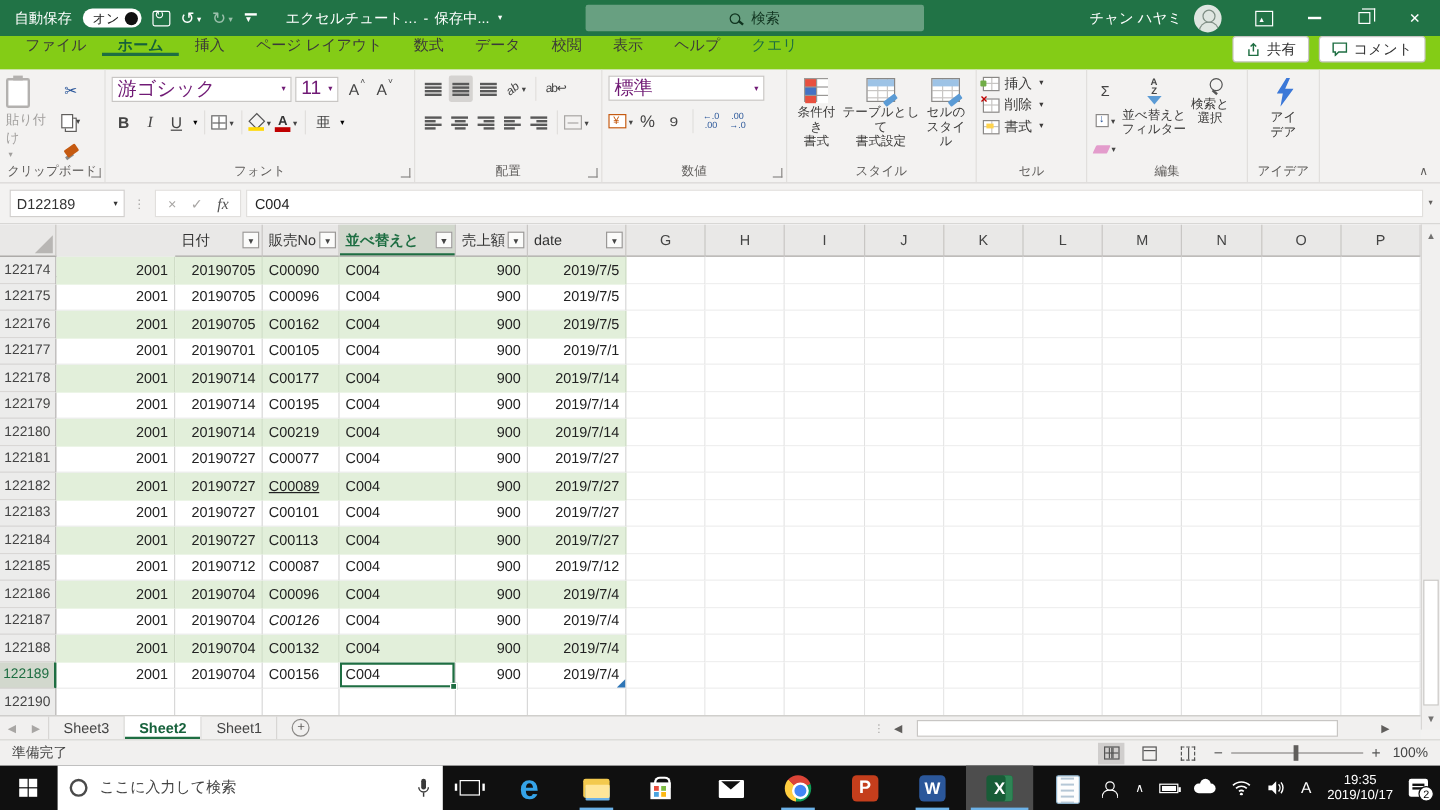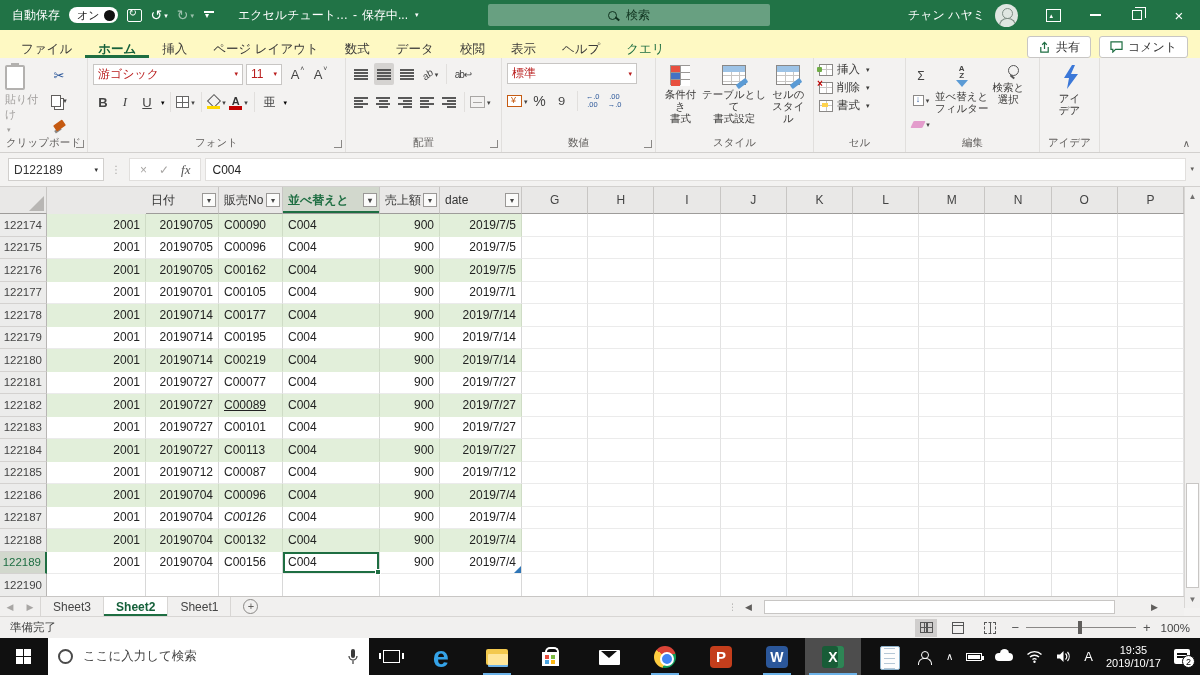--- a/index.html
+++ b/index.html
@@ -29,21 +29,21 @@
 .avatar::after{content:"";position:absolute;left:4px;top:14px;width:15px;height:9px;border-radius:8px 8px 0 0;border:1.5px solid #7e8d84;border-bottom:none}
 .caption{width:42px;height:100%;display:flex;align-items:center;justify-content:center}
 .ribopt{width:15px;height:13px;border:1px solid #fff;position:relative}
 .ribopt::after{content:"▴";position:absolute;font-size:7px;left:3px;top:2px}
 .minig{width:11px;height:1.5px;background:#fff}
 .restoreic{width:10px;height:10px;border:1px solid #fff;position:relative}
 .restoreic::before{content:"";position:absolute;left:2px;top:-4px;width:10px;height:10px;border:1px solid #fff;border-left:none;border-bottom:none}
 .closex{font-size:15px}
 
 
-.tabs{position:absolute;top:30px;left:0;right:0;height:28px;background:#fef9c3;display:flex;align-items:flex-end;padding-left:8px}
+.tabs{position:absolute;top:30px;left:0;right:0;height:28px;background:#84cc16;display:flex;align-items:flex-start;padding-left:8px}
 .tab{padding:0 13px;font-size:12.5px;color:#3b3a39;display:flex;align-items:center;white-space:nowrap}
 .tab.active{color:#16613b;font-weight:bold;box-shadow:inset 0 -3px 0 #1e6e42}
 .tab.ctx{color:#1e6e42}
 .tab-actions{margin-left:auto;display:flex;align-items:center;gap:8px;padding-right:12px}
 .chip{display:flex;align-items:center;gap:5px;background:#fff;border:1px solid #c8c6c4;border-radius:3px;height:22px;padding:0 10px;font-size:12px;color:#333;white-space:nowrap}
 
 
 .ribbon{position:absolute;top:58px;left:0;right:0;height:95px;background:#f3f2f1;border-bottom:1px solid #d2d0ce;display:flex;overflow:hidden}
 .grp{position:relative;height:100%;border-right:1px solid #e1dfdd;padding:5px 5px 16px;flex-shrink:0}
 .grp-label{position:absolute;bottom:2px;left:0;right:0;text-align:center;font-size:10.5px;color:#605e5c;white-space:nowrap}
@@ -56,21 +56,21 @@
 .clipic{width:20px;height:25px;border:2px solid #b3b1af;border-radius:2px;position:relative;background:#fff}
 .clipic::before{content:"";position:absolute;left:4px;top:-4px;width:8px;height:4px;background:#b3b1af}
 .minicol{display:flex;flex-direction:column;justify-content:flex-start;gap:3px;padding-top:2px}
 .cutic{font-size:13px;color:#2b579a}
 .copyic{width:10px;height:12px;border:1px solid #605e5c;background:#fff;box-shadow:3px 3px 0 -1px #fff,3px 3px 0 0 #605e5c}
 .fpic{width:11px;height:7px;background:#c55a11;transform:rotate(-35deg);border-radius:1px;box-shadow:-4px 3px 0 -2px #8a8886}
 
 .g-font{width:258px}
 .row1{display:flex;align-items:center;gap:3px}
 .row2{display:flex;align-items:center;gap:2px;margin-top:6px}
-.selbox{background:#fff;border:1px solid #c8c6c4;height:21px;display:flex;align-items:center;font-size:12px;color:#b91c1c;padding:0 4px;justify-content:space-between}
+.selbox{background:#fff;border:1px solid #c8c6c4;height:21px;display:flex;align-items:center;font-size:16px;color:#701a75;padding:0 4px;justify-content:space-between}
 .fontname{width:150px}
 .fontsize{width:36px}
 .bB::after{content:"B";font-weight:bold}
 .bI::after{content:"I";font-style:italic;font-family:"Liberation Serif",serif}
 .bU::after{content:"U";text-decoration:underline}
 .bigA{position:relative;font-size:13px;color:#444}
 .bigA::after{content:"A"}
 .bigA .sup{position:absolute;top:-2px;right:-5px;font-size:7px}
 .gridic{width:13px;height:12px;border:1px solid #666;background:linear-gradient(#666,#666) 50% 0/1px 100% no-repeat,linear-gradient(#666,#666) 0 50%/100% 1px no-repeat,#fff}
 .fillic{width:13px;height:14px;position:relative}

